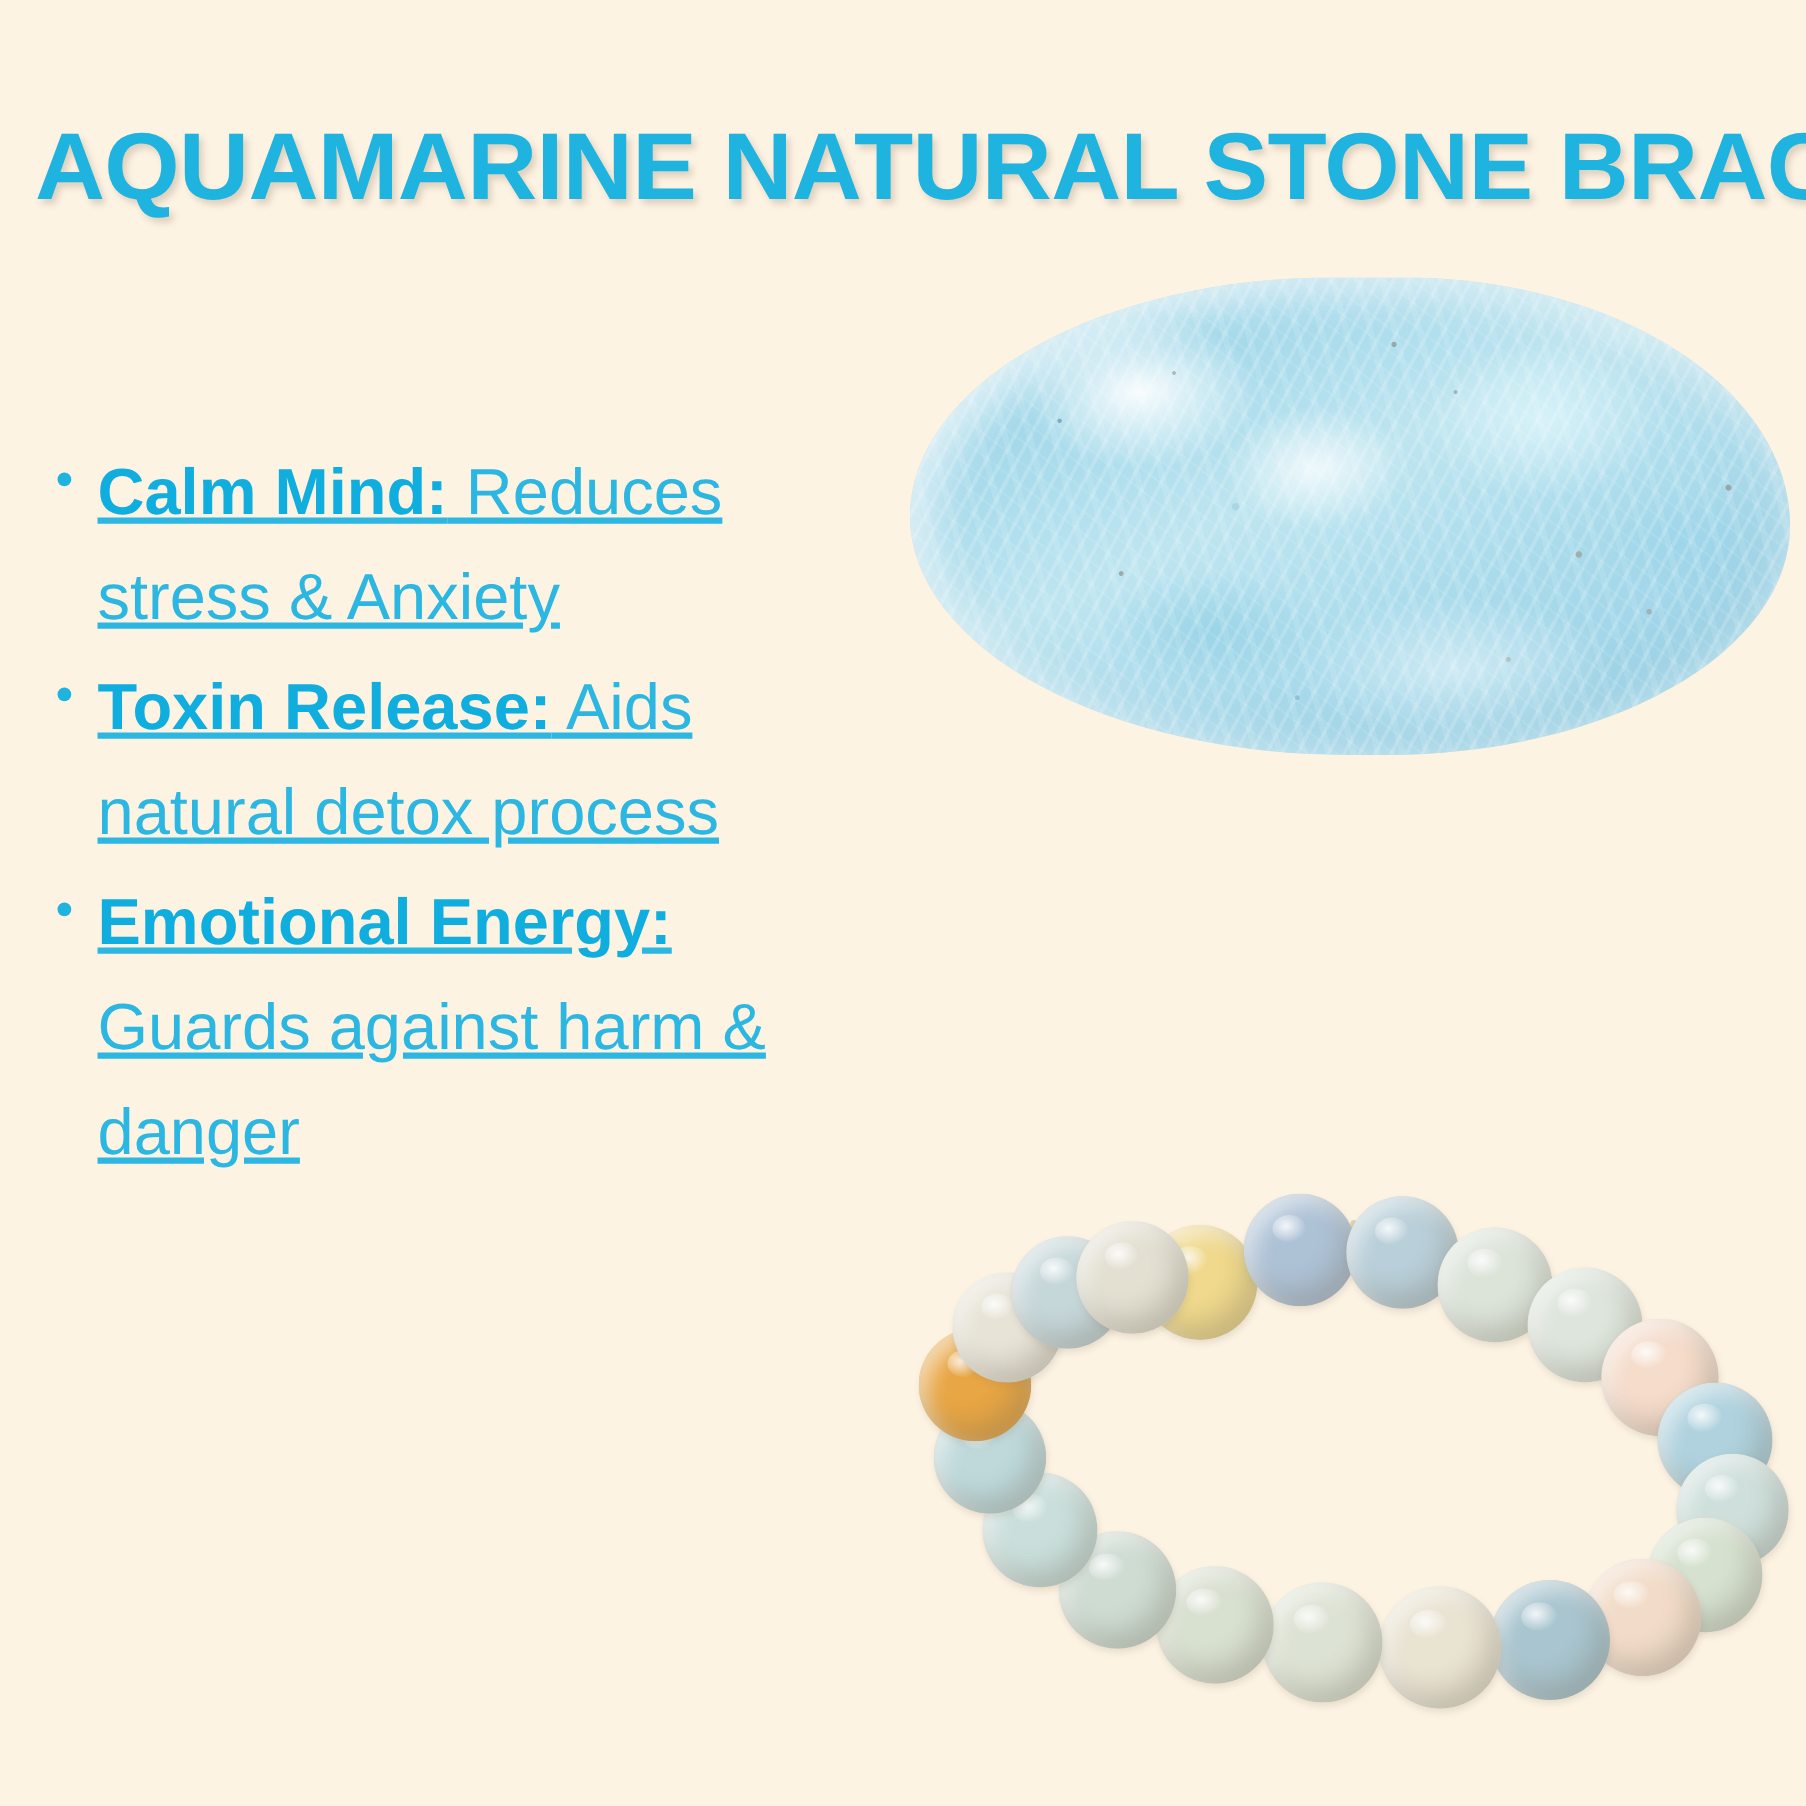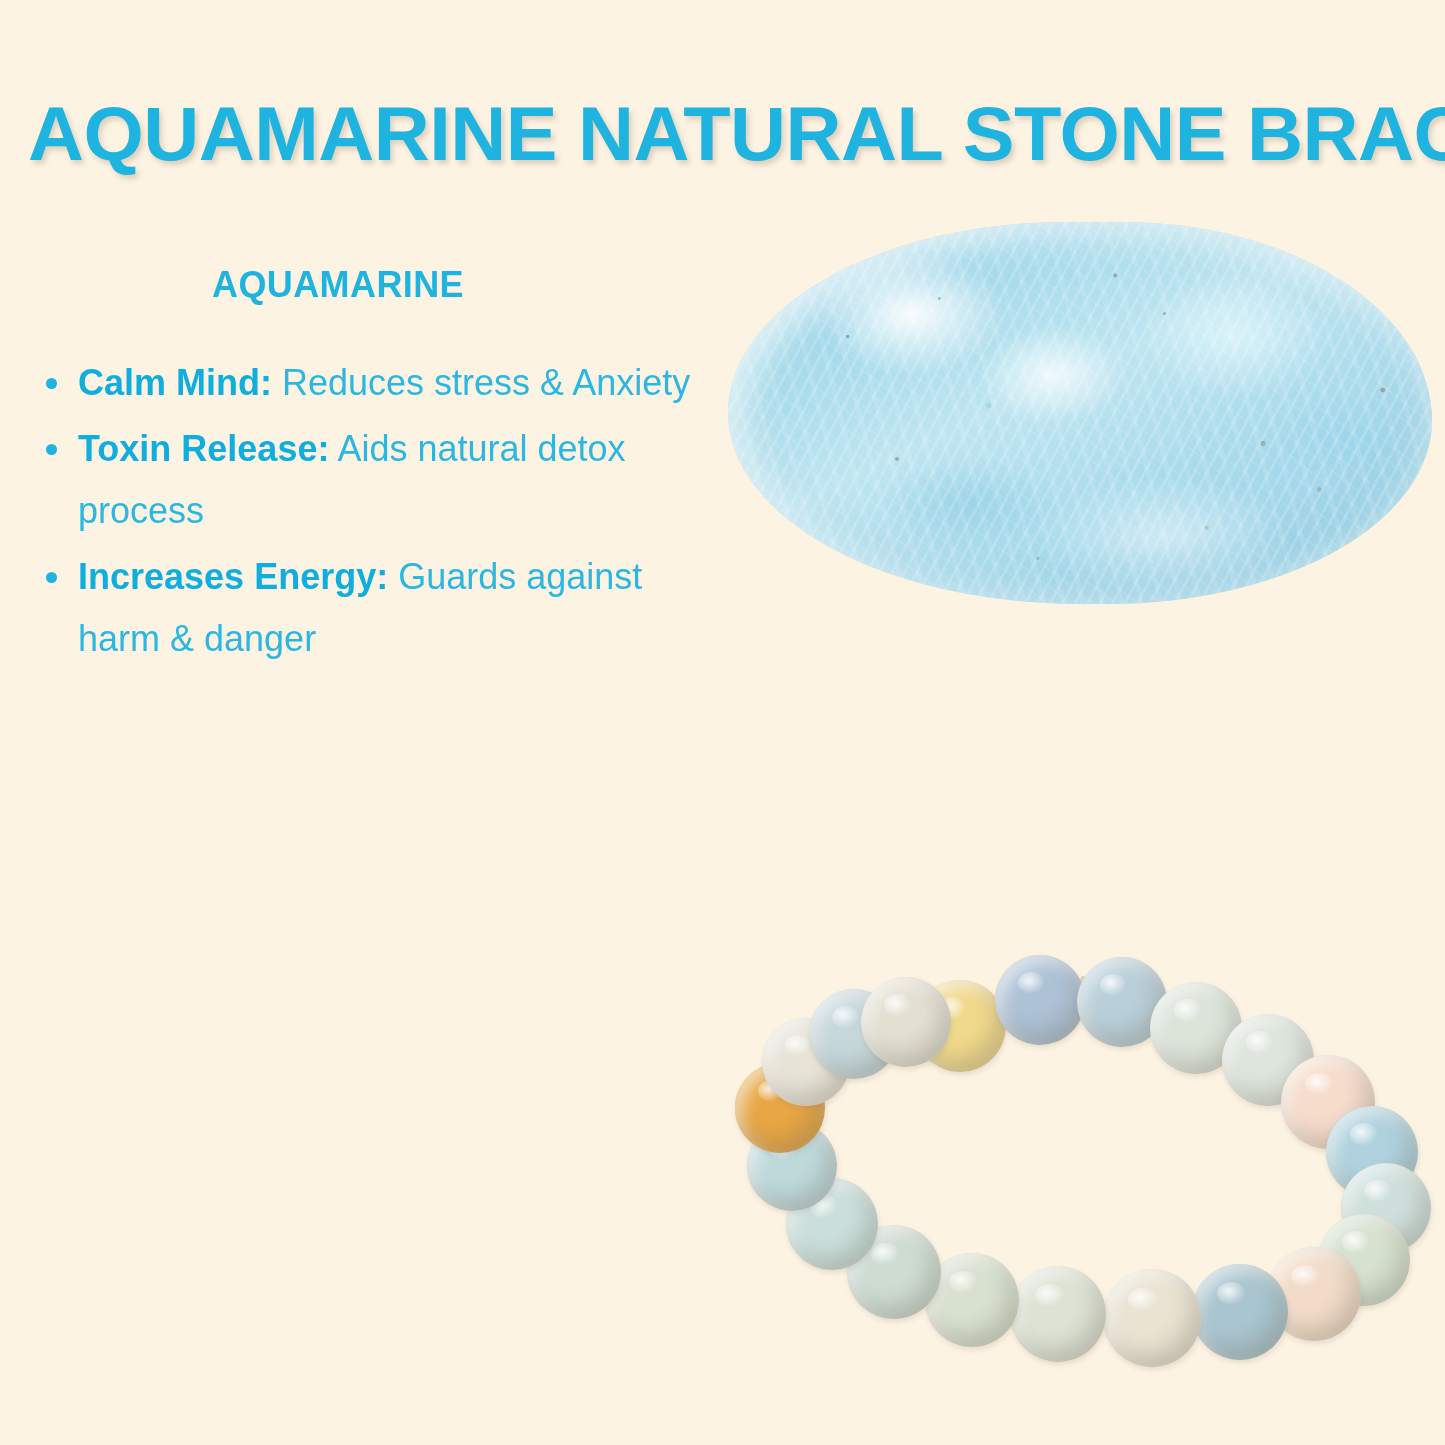--- a/index.html
+++ b/index.html
@@ -61,24 +61,25 @@
     top: 352px;
     width: 690px;
     margin: 0;
     padding: 0;
     list-style: none;
   }
   .benefit {
     position: relative;
     padding-left: 52px;
     margin: 0 0 4px 0;
-    font-size: 36px;
-    line-height: 62px;
+    font-size: 52px;
+    line-height: 84px;
     color: #2BB7E2;
     font-weight: 400;
+    text-decoration: underline;
   }
   .benefit .dot {
     position: absolute;
     left: 20px;
     top: 26px;
     width: 11px;
     height: 11px;
     border-radius: 50%;
     background: #1FB3DF;
   }
@@ -180,26 +181,25 @@
     z-index: 0;
   }
 </style>
 </head>
 <body>
 
 <div class="canvas">
 
   <h1 class="title">AQUAMARINE NATURAL STONE BRACELET</h1>
 
-  <h2 class="subtitle">AQUAMARINE</h2>
 
   <ul class="benefits">
       <li class="benefit"><span class="dot"></span><span class="lead">Calm Mind:</span><span> Reduces stress &amp; Anxiety</span></li>
       <li class="benefit"><span class="dot"></span><span class="lead">Toxin Release:</span><span> Aids natural detox process</span></li>
-      <li class="benefit"><span class="dot"></span><span class="lead">Increases Energy:</span><span> Guards against harm &amp; danger</span></li>
+      <li class="benefit"><span class="dot"></span><span class="lead">Emotional Energy:</span><span> Guards against harm &amp; danger</span></li>
     </ul>
 
   <div class="stone-wrap">
     <div class="stone"></div>
   </div>
 
   <div class="bracelet-wrap">
     <div class="cord" style="left:354px; top:36px;"></div>
   <div class="bead" style="left: 232px; top: 74px; width: 92px; height: 92px; background: radial-gradient(circle at 35% 30%, rgb(240, 217, 140) 0%, rgb(240, 217, 140) 38%, rgba(0, 0, 0, 0.05) 100%), rgb(240, 217, 140);"></div>
       <div class="bead" style="left: 312px; top: 48px; width: 90px; height: 90px; background: radial-gradient(circle at 35% 30%, rgb(174, 194, 214) 0%, rgb(174, 194, 214) 38%, rgba(0, 0, 0, 0.05) 100%), rgb(174, 194, 214);"></div>

